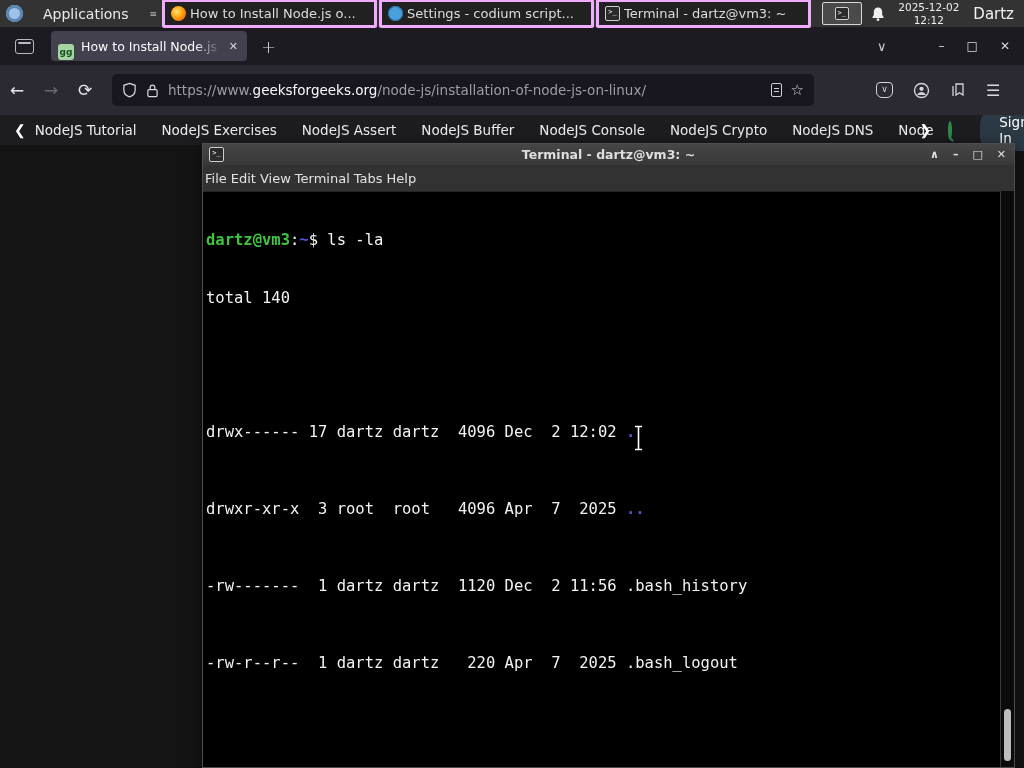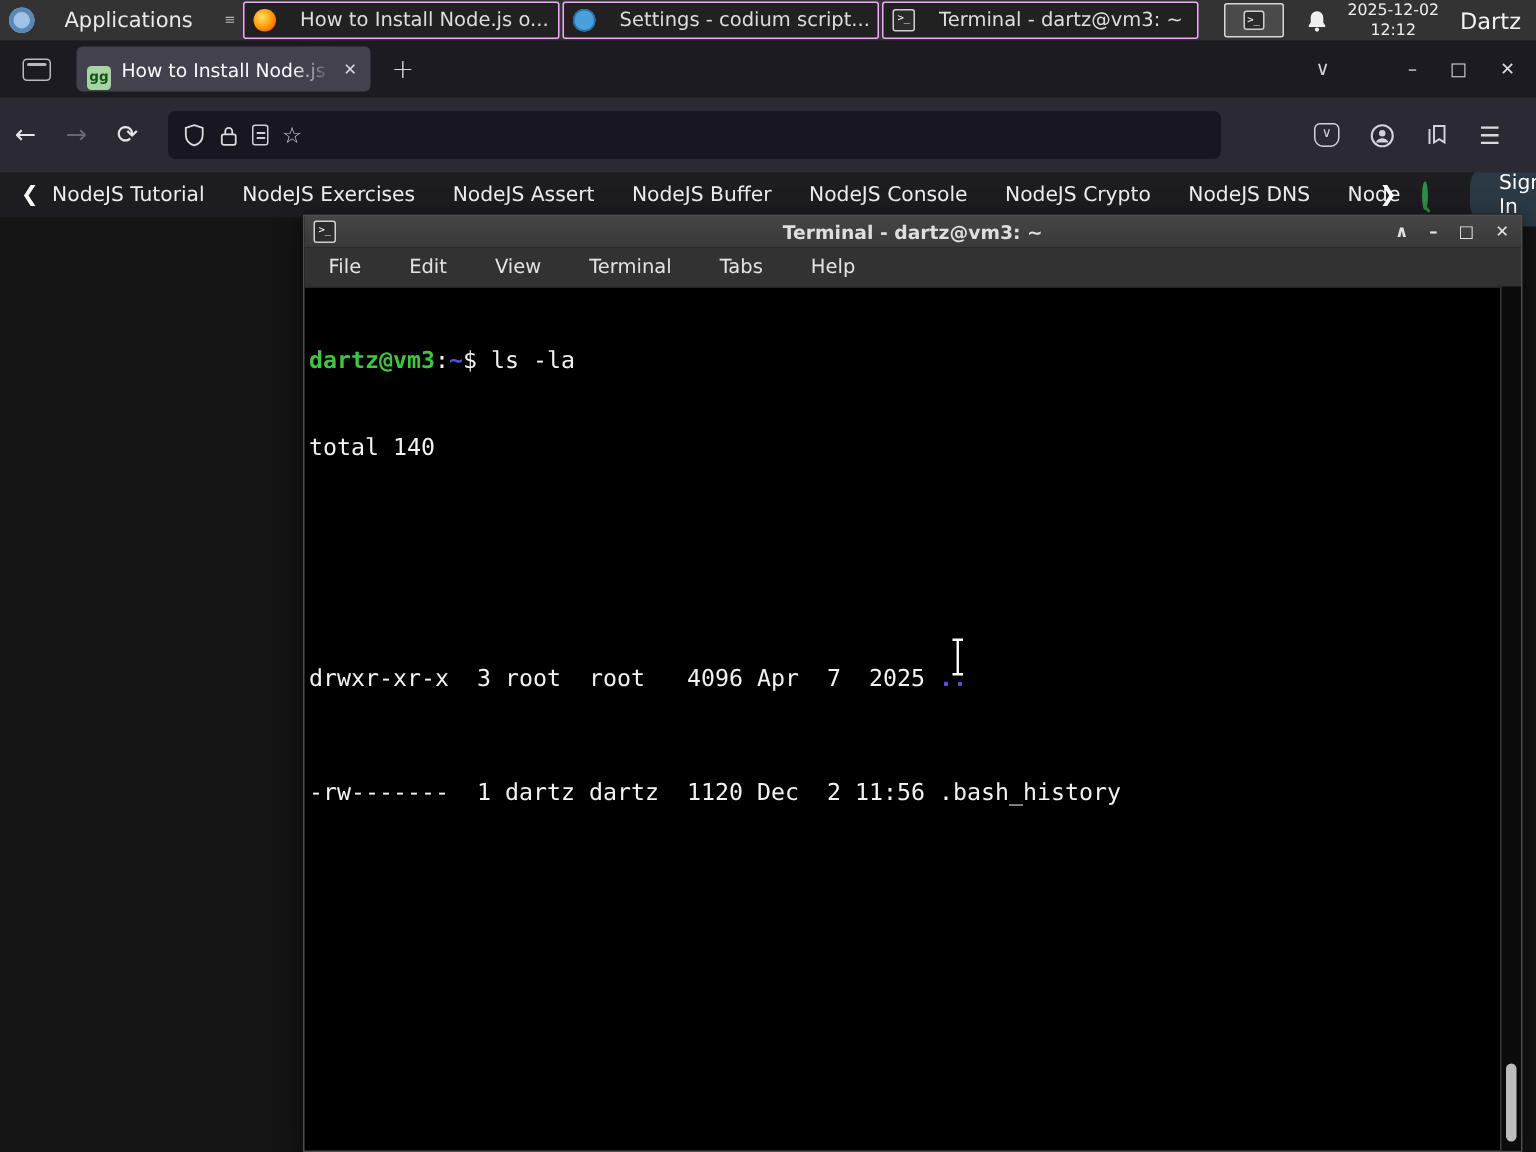--- a/index.html
+++ b/index.html
@@ -6,22 +6,22 @@
   .screen{position:relative;width:1024px;height:768px;background:#141414;overflow:hidden;
           font-family:"DejaVu Sans","Liberation Sans",sans-serif;-webkit-font-smoothing:antialiased;}
 
   
   .panel{position:absolute;top:0;left:0;width:1024px;height:27px;background:#333333;
          display:flex;align-items:center;z-index:40;}
   .apps-btn{display:flex;align-items:center;gap:20px;height:100%;padding:0 6px 0 6px;color:#eaeaea;font-size:14px;}
   .apps-logo{width:17px;height:17px;border-radius:50%;background:#9fc3e8;
              box-shadow:inset 0 0 0 3px #5b87b5;position:relative;}
   .apps-caret{color:#b9b9b9;font-size:9px;letter-spacing:-1px;margin-left:1px;}
-  .task-btn{width:197px;height:23px;margin-right:2px;background:#212121;border:1px solid #f0abfc;
-            border-radius:2px;display:flex;align-items:center;gap:16px;padding:0 6px;overflow:hidden;}
+  .task-btn{width:197px;height:23px;margin-right:2px;background:#212121;border:3px solid #f0abfc;
+            border-radius:2px;display:flex;align-items:center;gap:4px;padding:0 6px;overflow:hidden;}
   .task-btn .tlabel{color:#dddddd;font-size:13px;white-space:nowrap;overflow:hidden;}
   .win-icon{width:15px;height:15px;flex:none;}
   .win-icon.firefox{border-radius:50%;background:radial-gradient(circle at 38% 38%,#ffe066,#ff9400 55%,#e33157);}
   .win-icon.vscodium{border-radius:50%;background:#4aa0dd;box-shadow:inset 0 0 0 1px #2d6ea0;}
   .win-icon.terminal{background:#2b2b2b;border:1px solid #cfcfcf;border-radius:2px;box-sizing:border-box;
                      color:#fff;font-family:"DejaVu Sans Mono",monospace;font-size:7px;line-height:11px;text-align:center;}
   .win-icon.terminal::before{content:">_";}
   .spacer{flex:1;}
   .pager{width:38px;height:21px;border:1px solid #d8d8d8;background:#4a4a4a;border-radius:2px;
          display:flex;align-items:center;justify-content:center;}
@@ -77,21 +77,21 @@
 
   
   .term-win{position:absolute;left:202px;top:143px;width:813px;height:625px;background:#000;
             border:1px solid #4e4e4e;box-sizing:border-box;z-index:35;box-shadow:0 3px 14px rgba(0,0,0,.6);}
   .term-title{height:21px;background:linear-gradient(#464646,#383838);display:flex;align-items:center;position:relative;}
   .term-title .ticon{margin-left:6px;}
   .term-title .ttext{position:absolute;left:0;right:0;text-align:center;color:#dedede;
                      font-size:12.5px;font-weight:bold;}
   .tctl{position:absolute;right:8px;display:flex;gap:14px;color:#e2e2e2;font-size:11px;font-weight:bold;}
   .term-menu{height:26px;background:#323232;display:flex;align-items:center;border-bottom:1px solid #262626;}
-  .term-menu span{padding:4px 16px;color:#e3e3e3;font-size:13px;}
+  .term-menu span{padding:4px 2px;color:#e3e3e3;font-size:13px;}
   .term-body{position:absolute;top:47px;left:1px;right:13px;bottom:0;overflow:hidden;
              font-family:"DejaVu Sans Mono","Liberation Mono",monospace;font-size:15.5px;line-height:19.2px;
              color:#f2f2f2;white-space:pre;padding:2px 0 0 2px;}
   .green{color:#3fc53f;font-weight:bold;}
   .dir{color:#5353d8;font-weight:bold;}
   .file{color:#f2f2f2;}
   .term-scroll{position:absolute;top:47px;right:0;bottom:0;width:13px;background:#0b0b0b;border-left:1px solid #3a3a3a;}
   .term-thumb{position:absolute;left:2.5px;width:7px;top:518px;height:52px;background:#bdbdbd;border-radius:4px;}
 
   
@@ -165,20 +165,21 @@
     <span class="nav-ico dim">→</span>
     <span class="nav-ico">⟳</span>
     <div class="urlbar">
       <svg width="15" height="16" viewBox="0 0 16 16">
           <path d="M8 1l6 2v5c0 3.8-2.7 6.4-6 7.4C4.7 14.4 2 11.8 2 8V3z" fill="none" stroke="#d9d9e0" stroke-width="1.3"></path>
         </svg>
       <svg width="13" height="15" viewBox="0 0 14 16">
           <rect x="2" y="7" width="10" height="7.5" rx="1.4" fill="none" stroke="#d9d9e0" stroke-width="1.3"></rect>
           <path d="M4.5 7V4.8a2.5 2.5 0 015 0V7" fill="none" stroke="#d9d9e0" stroke-width="1.3"></path>
         </svg>
+      <span class="url-text"><span>https://www.</span><span class="host">geeksforgeeks.org</span><span>/node-js/installation-of-node-js-on-linux/</span></span>
       <span class="reader"></span>
       <span class="star">☆</span>
     </div>
     <div class="tb-icons">
       <span class="pocket">∨</span>
       <svg width="17" height="17" viewBox="0 0 16 16">
           <circle cx="8" cy="8" r="6.6" fill="none" stroke="#d3d3db" stroke-width="1.3"></circle>
           <circle cx="8" cy="6.4" r="2" fill="#d3d3db"></circle>
           <path d="M4 12.2c.8-1.9 2.3-2.7 4-2.7s3.2.8 4 2.7" fill="#d3d3db"></path>
         </svg>
@@ -227,25 +228,27 @@
         <span>Terminal</span>
         <span>Tabs</span>
         <span>Help</span>
       </div>
     <div class="term-body">
       <div><span class="green">dartz@vm3</span><span>:</span><span class="dir">~</span><span>$ ls -la</span></div>
       <div>total 140</div>
       <div>
         
       
+          <div><span>drwx------ 17 dartz dartz  4096 Dec  2 12:02 </span><span class="dir">.</span></div>
         
           <div><span>drwxr-xr-x  3 root  root   4096 Apr  7  2025 </span><span class="dir">..</span></div>
         
           <div><span>-rw-------  1 dartz dartz  1120 Dec  2 11:56 </span><span class="file">.bash_history</span></div>
         
+          <div><span>-rw-r--r--  1 dartz dartz   220 Apr  7  2025 </span><span class="file">.bash_logout</span></div>
         
         
           
         
           
         
           
         
           
         

